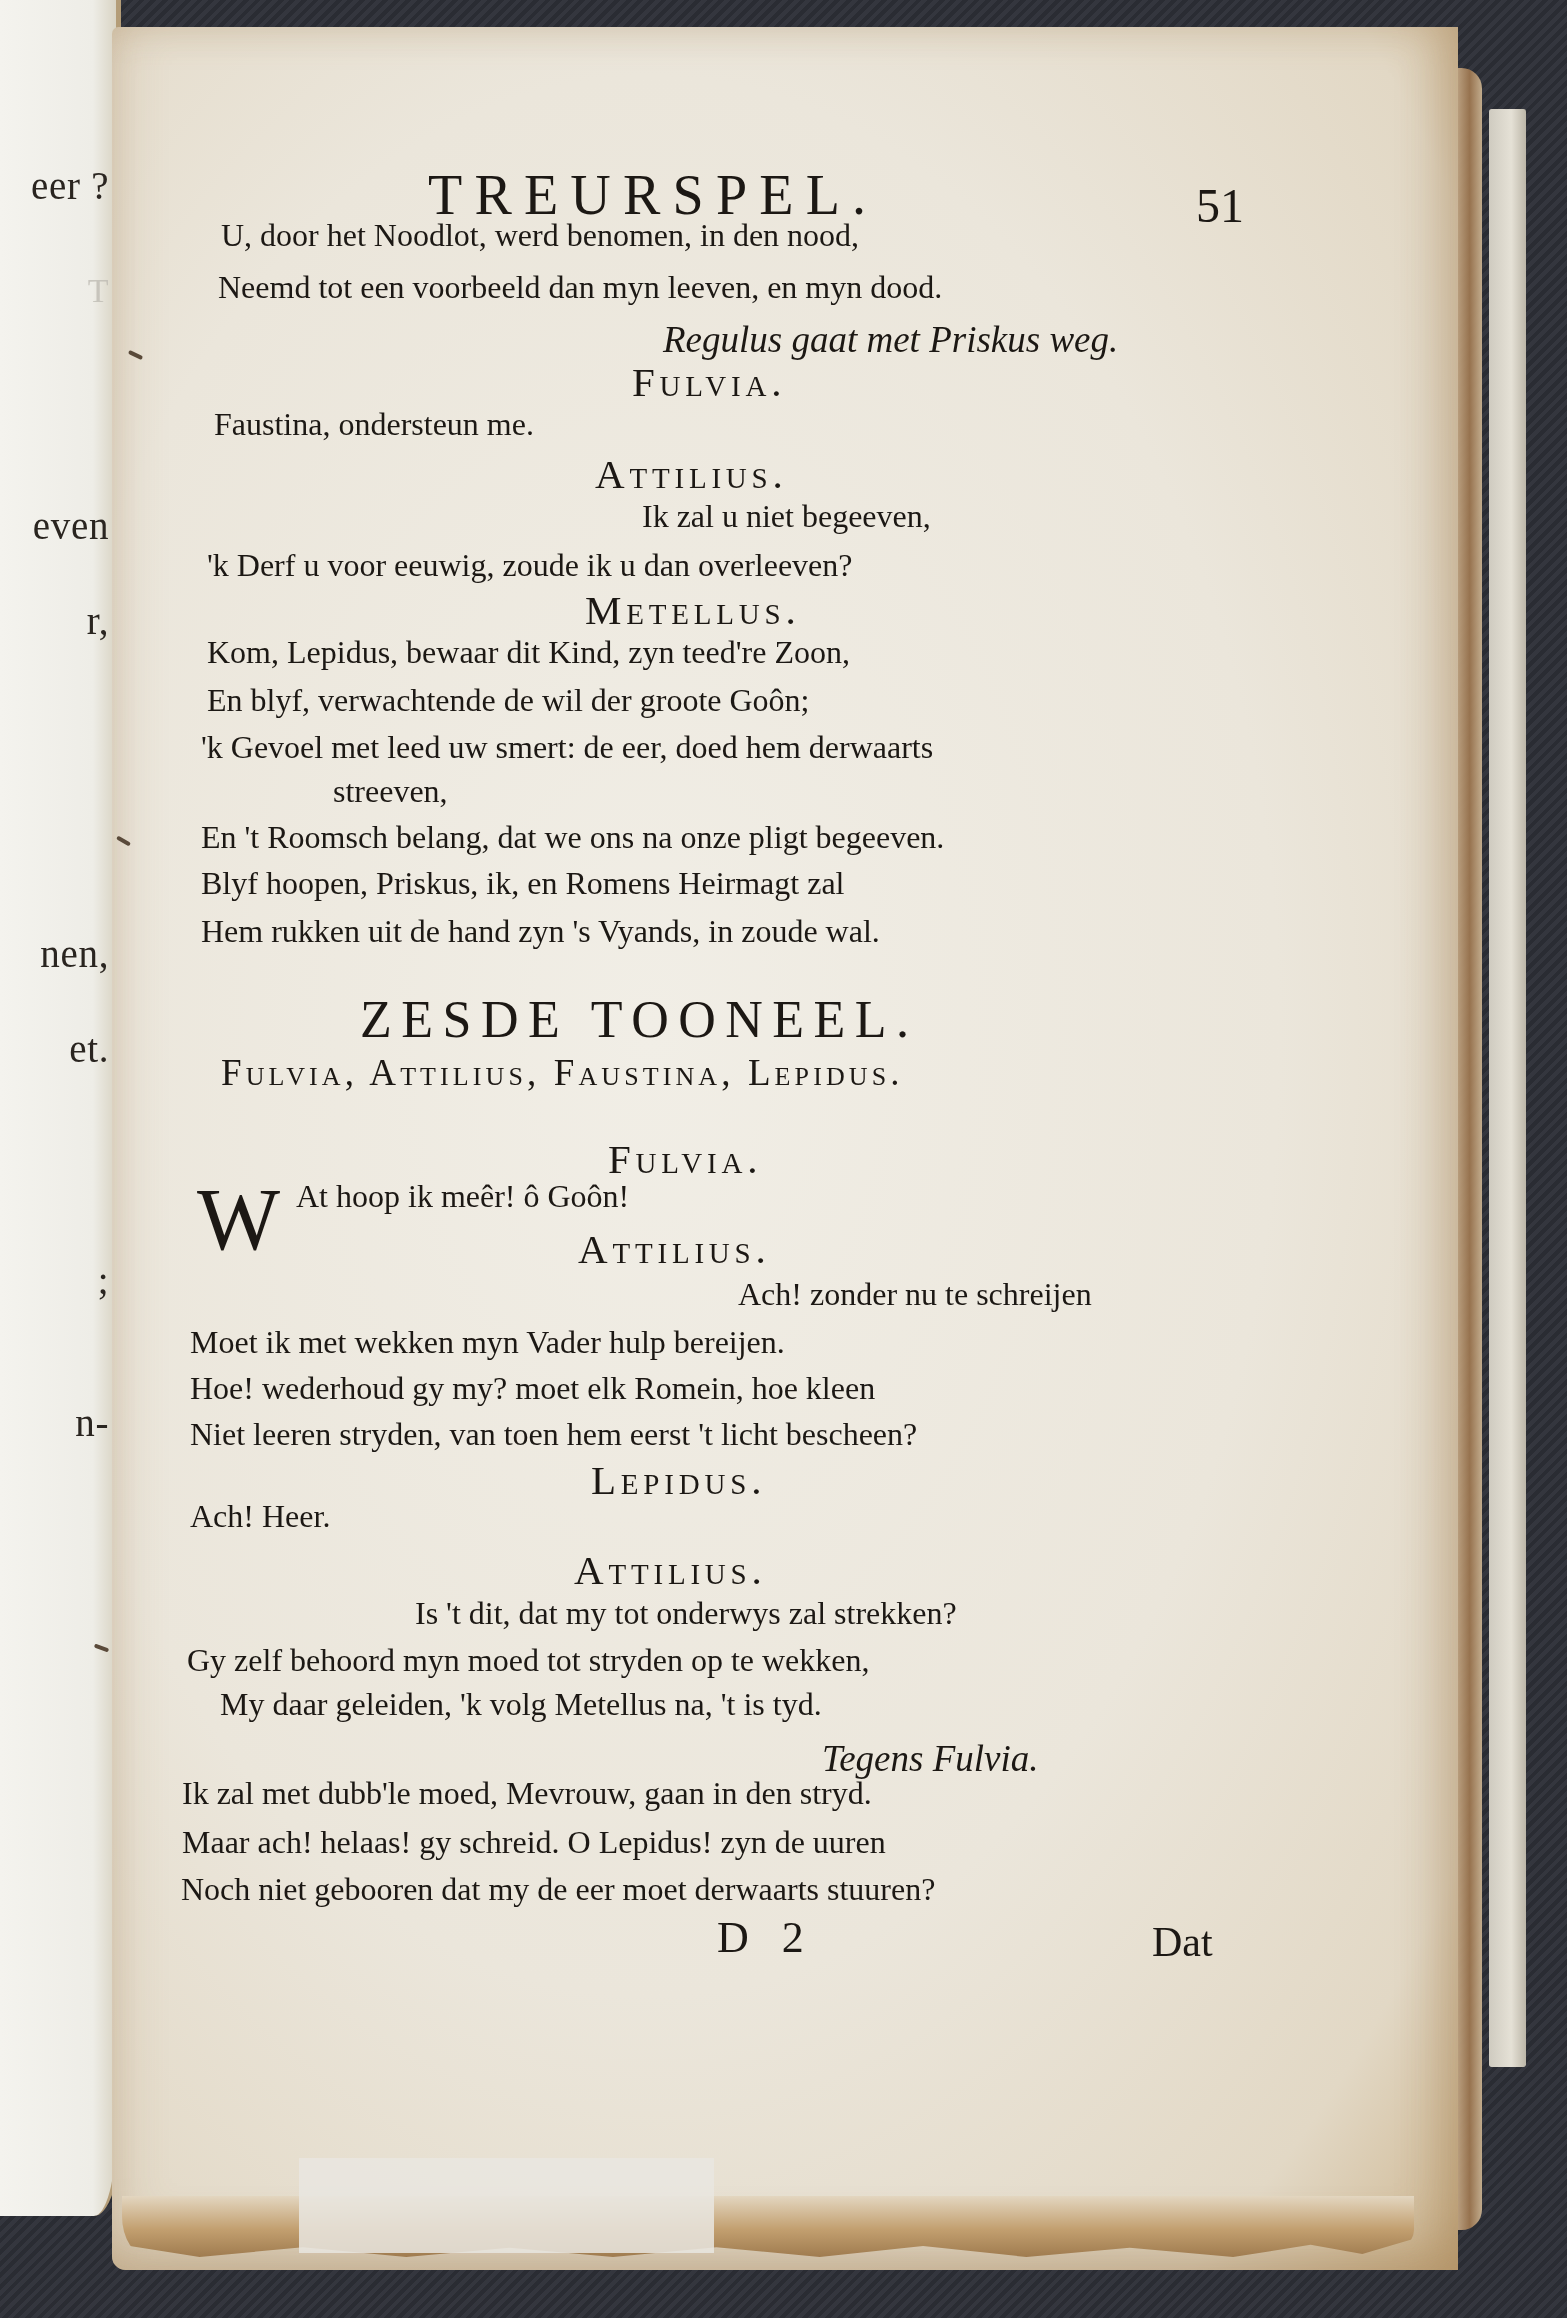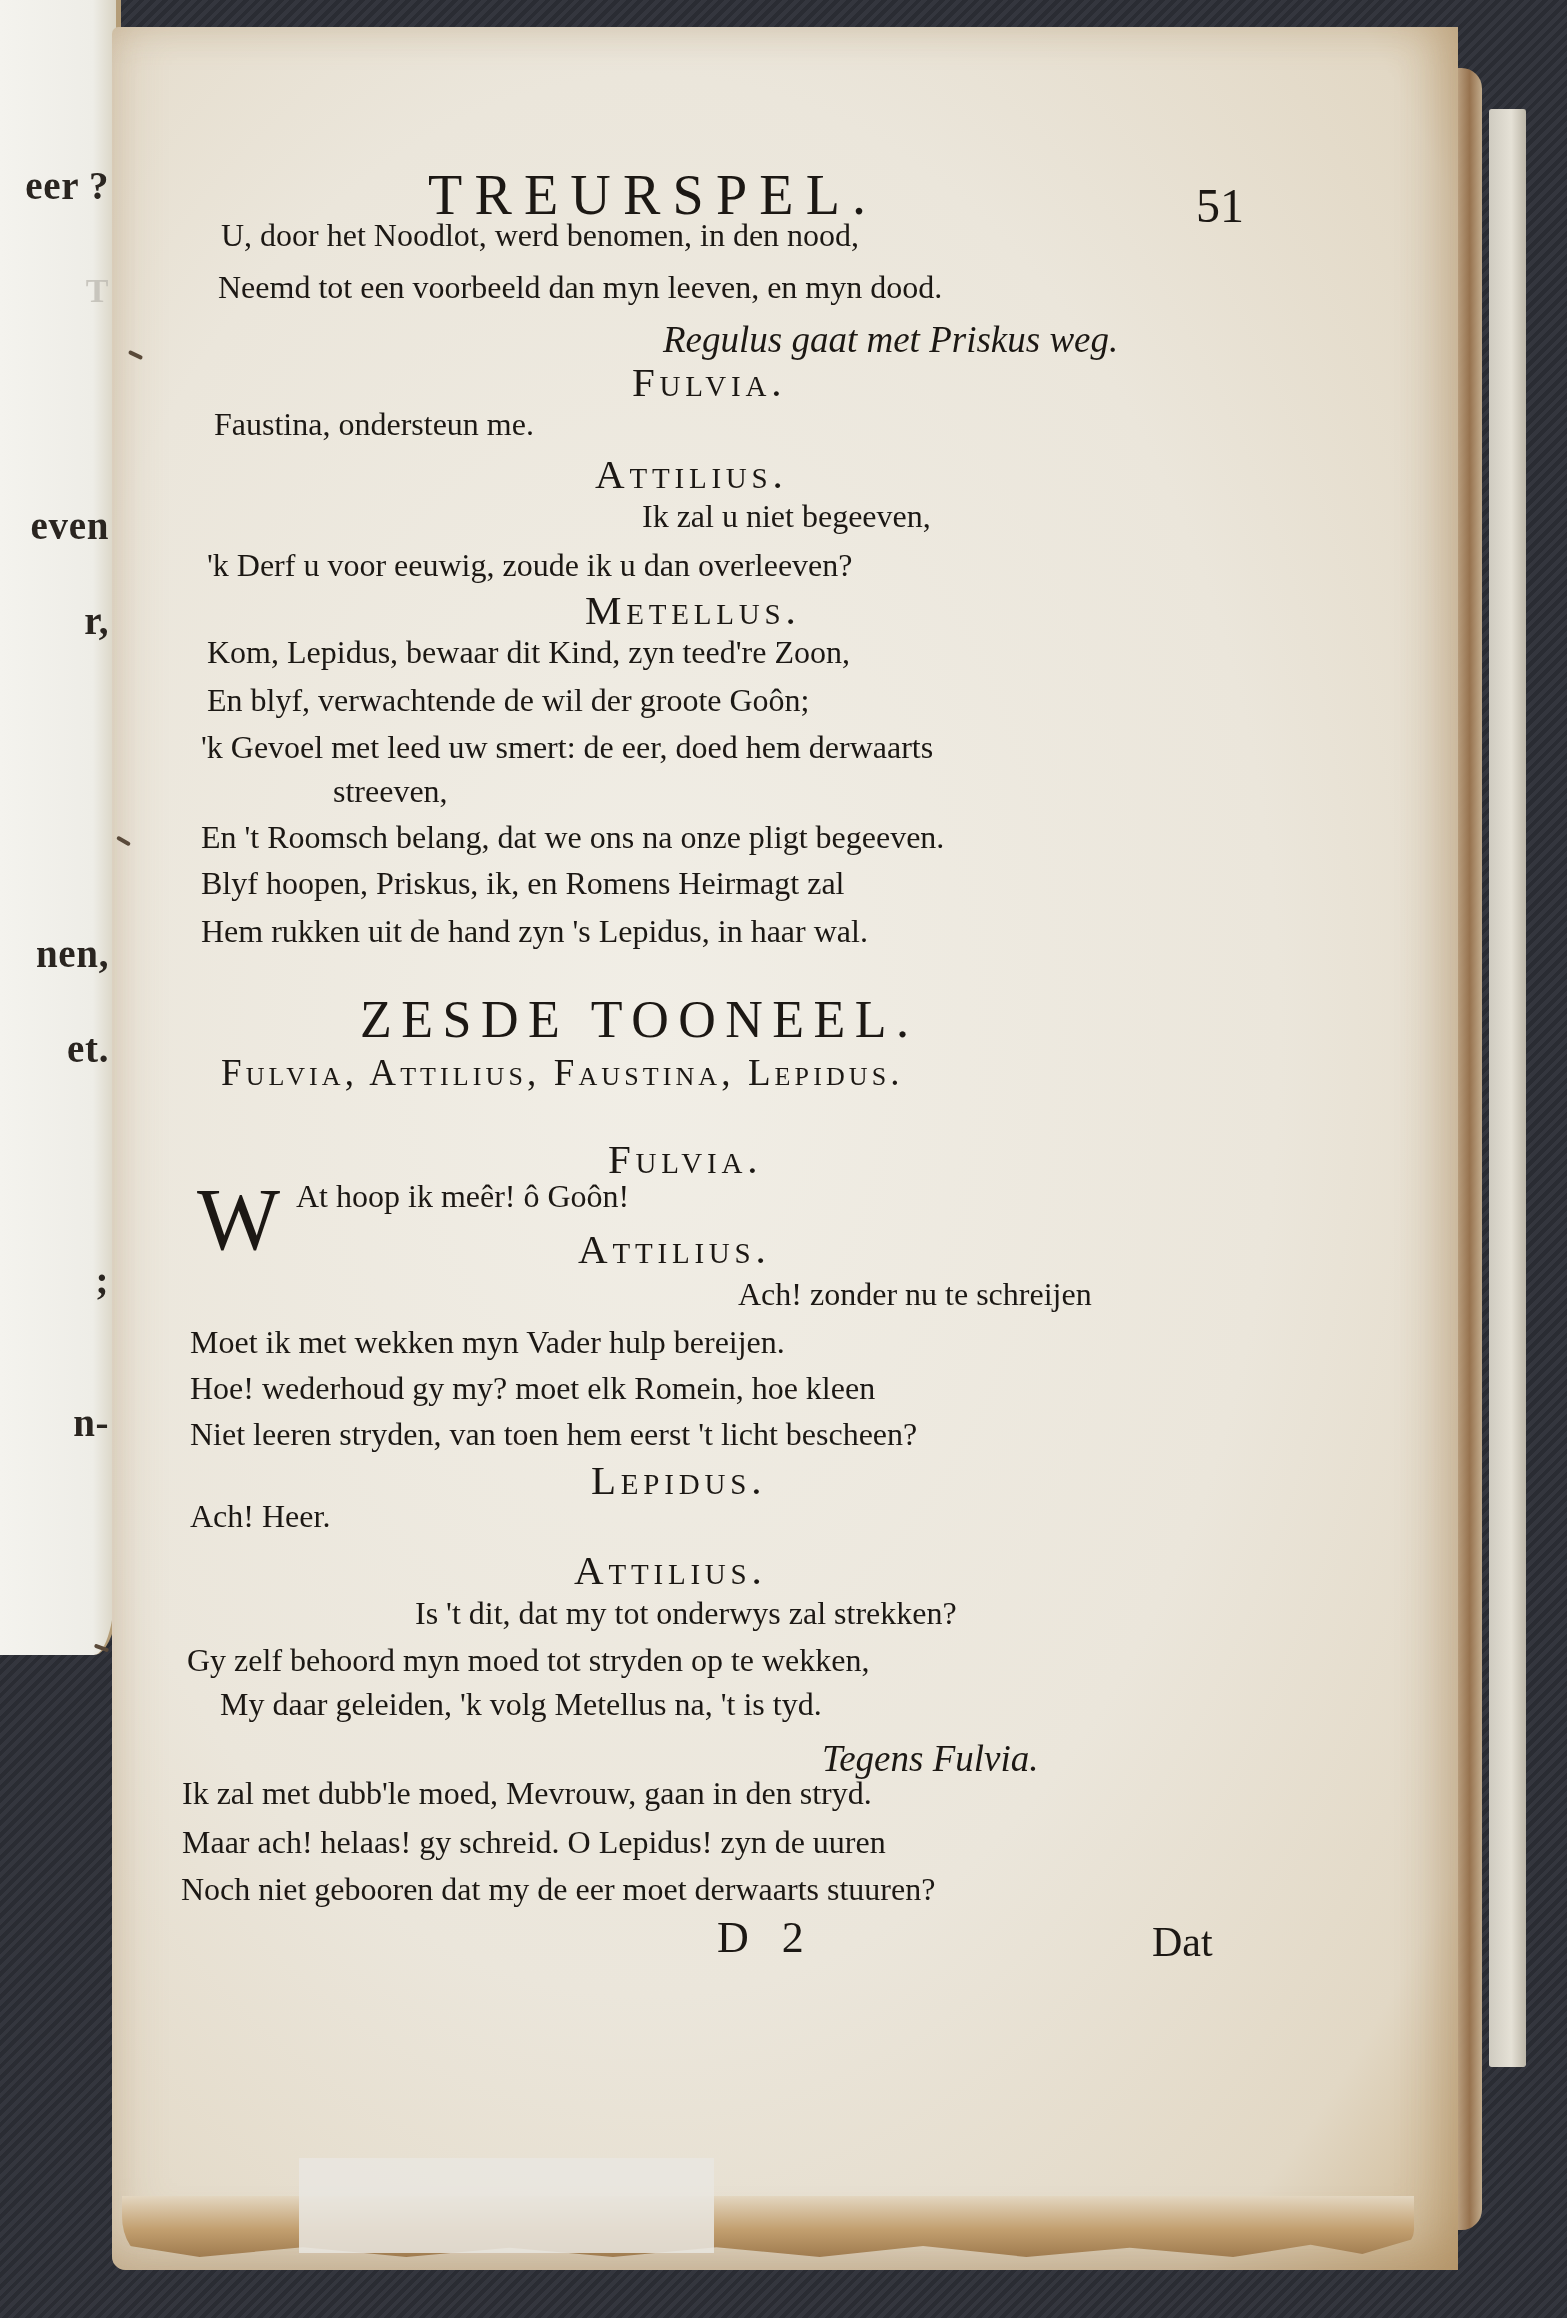--- a/index.html
+++ b/index.html
@@ -3,25 +3,24 @@
 <meta charset="utf-8">
 <style>
   html, body { margin:0; padding:0; }
   body {
     width:1568px; height:2319px; overflow:hidden; position:relative;
     background: repeating-linear-gradient(135deg, #2a2c33 0px, #2a2c33 4.1px, #34363e 4.1px, #34363e 8.2px);
     font-family: "Liberation Serif", "DejaVu Serif", serif;
   }
   
   .left-page {
-    position:absolute; left:0; top:0; width:116px; height:1655px;
+    position:absolute; left:0; top:0; width:116px; height:2216px;
     background: linear-gradient(90deg, #f4f3ee 0%, #eeede7 80%, #d9d4c4 100%);
     border-right: 5.4px solid #b49d78;
     border-bottom-right-radius: 27px 82px;
-    font-weight: bold;
   }
   .left-frag {
     position:absolute; color:#2a2520; font-size:39px; white-space:nowrap;
     right:6.8px; letter-spacing:0.7px;
   }
   .left-frag.ghost { color:#b9b6ae; opacity:.7; }
 
   
   .page {
     position:absolute; left:112px; top:27px; width:1346px; height:2243px;
@@ -104,21 +103,21 @@
 <div class="t speaker" style="left:595px;top:454px;">Attilius.</div>
 <div class="t verse" style="left:642px;top:500px;">Ik zal u niet begeeven,</div>
 <div class="t verse" style="left:207px;top:549px;">'k Derf u voor eeuwig, zoude ik u dan overleeven?</div>
 <div class="t speaker" style="left:585px;top:590px;">Metellus.</div>
 <div class="t verse" style="left:207px;top:636px;">Kom, Lepidus, bewaar dit Kind, zyn teed're Zoon,</div>
 <div class="t verse" style="left:207px;top:684px;">En blyf, verwachtende de wil der groote Goôn;</div>
 <div class="t verse" style="left:201px;top:731px;">'k Gevoel met leed uw smert: de eer, doed hem derwaarts</div>
 <div class="t verse" style="left:333px;top:775px;">streeven,</div>
 <div class="t verse" style="left:201px;top:821px;">En 't Roomsch belang, dat we ons na onze pligt begeeven.</div>
 <div class="t verse" style="left:201px;top:867px;">Blyf hoopen, Priskus, ik, en Romens Heirmagt zal</div>
-<div class="t verse" style="left:201px;top:915px;">Hem rukken uit de hand zyn 's Lepidus, in haar wal.</div>
+<div class="t verse" style="left:201px;top:915px;">Hem rukken uit de hand zyn 's Vyands, in zoude wal.</div>
 
 <div class="t scene-title" style="left:360px;top:994px;">ZESDE TOONEEL.</div>
 <div class="t cast" style="left:221px;top:1054px;">Fulvia, Attilius, Faustina, Lepidus.</div>
 
 <div class="t speaker" style="left:608px;top:1139px;">Fulvia.</div>
 <div class="t drop-cap" style="left:197px;top:1176px;">W</div>
 <div class="t verse" style="left:296px;top:1180px;">At hoop ik meêr! ô Goôn!</div>
 <div class="t speaker" style="left:578px;top:1229px;">Attilius.</div>
 <div class="t verse" style="left:738px;top:1278px;">Ach! zonder nu te schreijen</div>
 <div class="t verse" style="left:190px;top:1326px;">Moet ik met wekken myn Vader hulp bereijen.</div>

